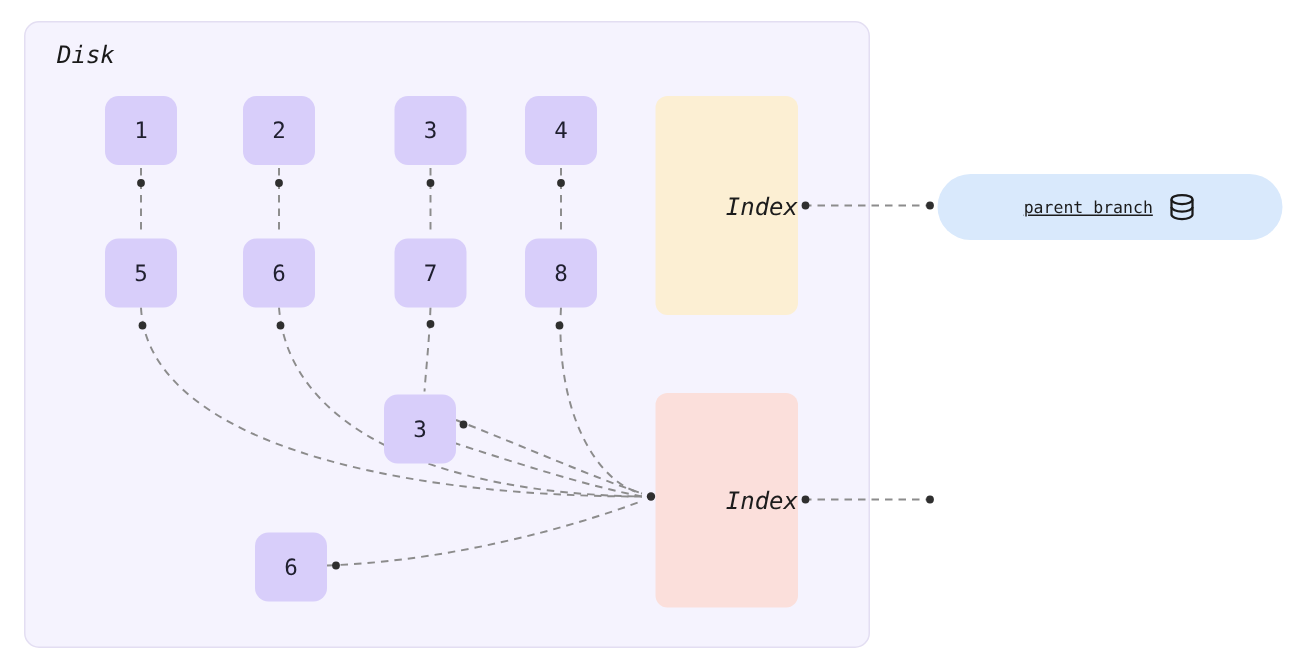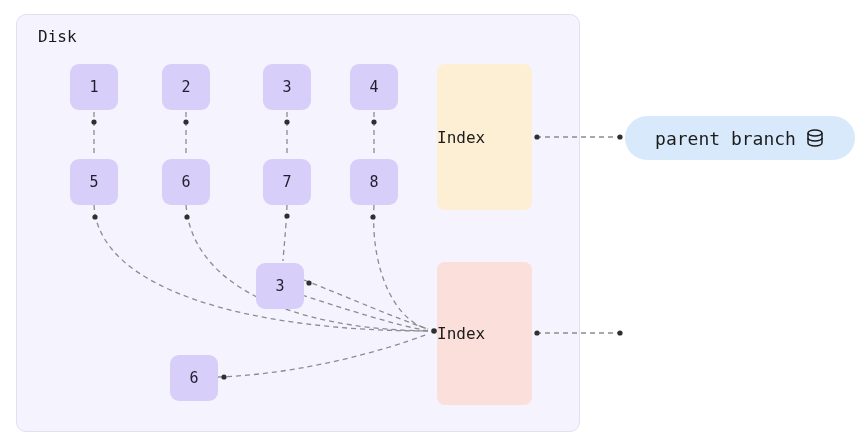--- a/index.html
+++ b/index.html
@@ -6,40 +6,40 @@
   .stage{
     position:relative;width:868px;height:448px;
     font-family:"DejaVu Sans Mono","Liberation Mono",monospace;
     color:#1c1c1c;overflow:hidden;background:#ffffff;
   }
   .disk{
     position:absolute;left:16px;top:14px;width:564px;height:418px;
     background:#f5f3fe;border:1px solid #e3def2;border-radius:10px;
     box-sizing:border-box;
   }
-  .disk-label{position:absolute;left:38px;top:27px;font-size:16px;color:#1a1a1a;}
+  .disk-label{position:absolute;left:38px;top:27px;font-size:16px;color:#1a1a1a;font-style:italic;}
   .block{
     position:absolute;width:48px;height:46px;border-radius:9px;
     background:#d8cefa;color:#1f1f2e;font-size:15px;
     display:flex;align-items:center;justify-content:center;
   }
   .p1{left:70px;top:64px}.p2{left:162px;top:64px}.p3{left:263px;top:64px}.p4{left:350px;top:64px}
   .p5{left:70px;top:159px}.p6{left:162px;top:159px}.p7{left:263px;top:159px}.p8{left:350px;top:159px}
   .pm3{left:256px;top:263px}.pb6{left:170px;top:355px}
   .index{
     position:absolute;width:95px;border-radius:8px;
-    display:flex;align-items:center;justify-content:flex-start;
-    font-size:16px;color:#1c1c1c;
+    display:flex;align-items:center;justify-content:flex-end;
+    font-size:16px;color:#1c1c1c;font-style:italic;
   }
   .index-top{left:437px;top:64px;height:146px;background:#fcefd3;}
   .index-bottom{left:437px;top:262px;height:143px;background:#fbdfdb;}
   .pill{
     position:absolute;width:230px;height:44px;border-radius:22px;
     display:flex;align-items:center;justify-content:center;gap:9px;
-    font-size:18px;color:#1c1c1c;
+    font-size:11px;color:#1c1c1c;text-decoration:underline;
   }
   .pill-parent{left:625px;top:116px;background:#d9e9fc;}
   .pill-child{left:625px;top:311px;background:#fbdad6;}
   .db{width:20px;height:20px;flex:0 0 auto;}
   .connectors{position:absolute;left:0;top:0;width:868px;height:448px;pointer-events:none;}
   .connectors path, .connectors line{fill:none;stroke:#8c8c8c;stroke-width:1.3;stroke-dasharray:5 4;}
   .connectors circle{fill:#2f2f2f;stroke:none;}
 </style>
 </head>
 <body>

